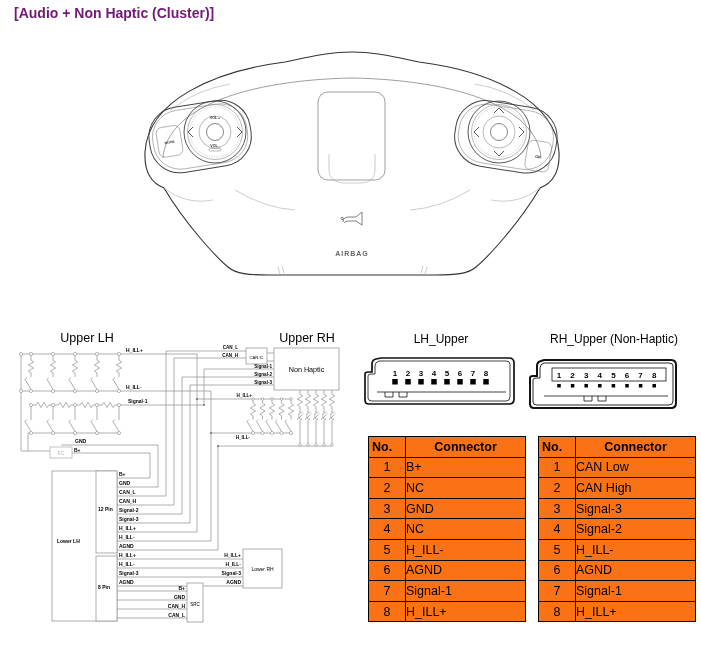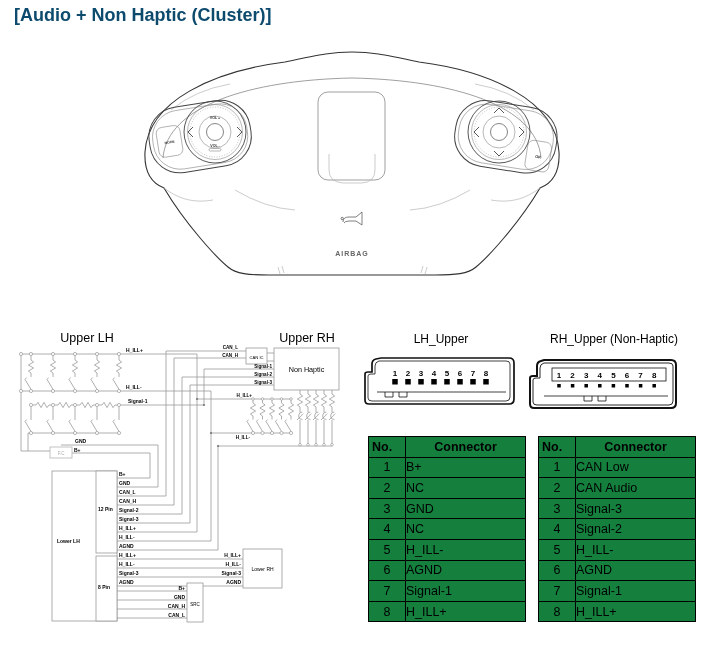--- a/index.html
+++ b/index.html
@@ -1,30 +1,30 @@
 <!DOCTYPE html>
 <html><head>
 <meta charset="utf-8">
 <style>
   html,body{margin:0;padding:0;background:#fff;}
   body{width:701px;height:651px;position:relative;font-family:"Liberation Sans",sans-serif;overflow:hidden;}
   .abs{position:absolute;}
-  #page-title{left:14px;top:5px;font-size:18px;font-weight:bold;color:#0c4a6e;}
+  #page-title{left:14px;top:5px;font-size:14px;font-weight:bold;color:#701a75;}
   svg text{font-family:"Liberation Sans",sans-serif;}
   .wire{stroke:#999;stroke-width:0.8;fill:none;}
   .boxline{stroke:#999;stroke-width:0.8;fill:#fff;}
   .lbl{font-size:5px;font-weight:bold;fill:#000;}
   .lbl45{font-size:4.6px;font-weight:bold;fill:#000;}
   .sectitle{font-size:12.5px;fill:#000;}
   .node{fill:#fff;stroke:#999;stroke-width:0.7;}
   .dot{fill:#777;stroke:none;}
   .sym{stroke:#999;stroke-width:0.8;fill:none;}
   .conn-outline{stroke:#111;fill:#fff;}
   .conn-num{font-size:8px;font-weight:bold;fill:#000;}
-  .pin-table{border-collapse:collapse;table-layout:fixed;background:#15803d;border:1.5px solid #000;}
+  .pin-table{border-collapse:collapse;table-layout:fixed;background:#f97316;border:1.5px solid #000;}
   .pin-table th,.pin-table td{border:1px solid #000;font-size:12.5px;color:#000;height:19.6px;padding:0;}
   .pin-table th{font-weight:bold;}
   .pin-table th.h-no{text-align:left;padding-left:3px;}
   .pin-table td.c-no{text-align:center;}
   .pin-table th.h-conn,.pin-table td.c-conn{}
   .col-no{width:37px;}
   .col-conn{width:120px;}
   .wheel-line{stroke:#333;stroke-width:1.1;fill:none;}
   .wheel-thin{stroke:#777;stroke-width:0.7;fill:none;}
   .wheel-faint{stroke:#aaa;stroke-width:0.6;fill:none;}
@@ -424,21 +424,21 @@
       <th class="h-conn">Connector</th>
     </tr>
   </thead>
   <tbody>
     <tr>
         <td class="c-no">1</td>
         <td class="c-conn">CAN Low</td>
       </tr>
     <tr>
         <td class="c-no">2</td>
-        <td class="c-conn">CAN Audio</td>
+        <td class="c-conn">CAN High</td>
       </tr>
     <tr>
         <td class="c-no">3</td>
         <td class="c-conn">Signal-3</td>
       </tr>
     <tr>
         <td class="c-no">4</td>
         <td class="c-conn">Signal-2</td>
       </tr>
     <tr>

